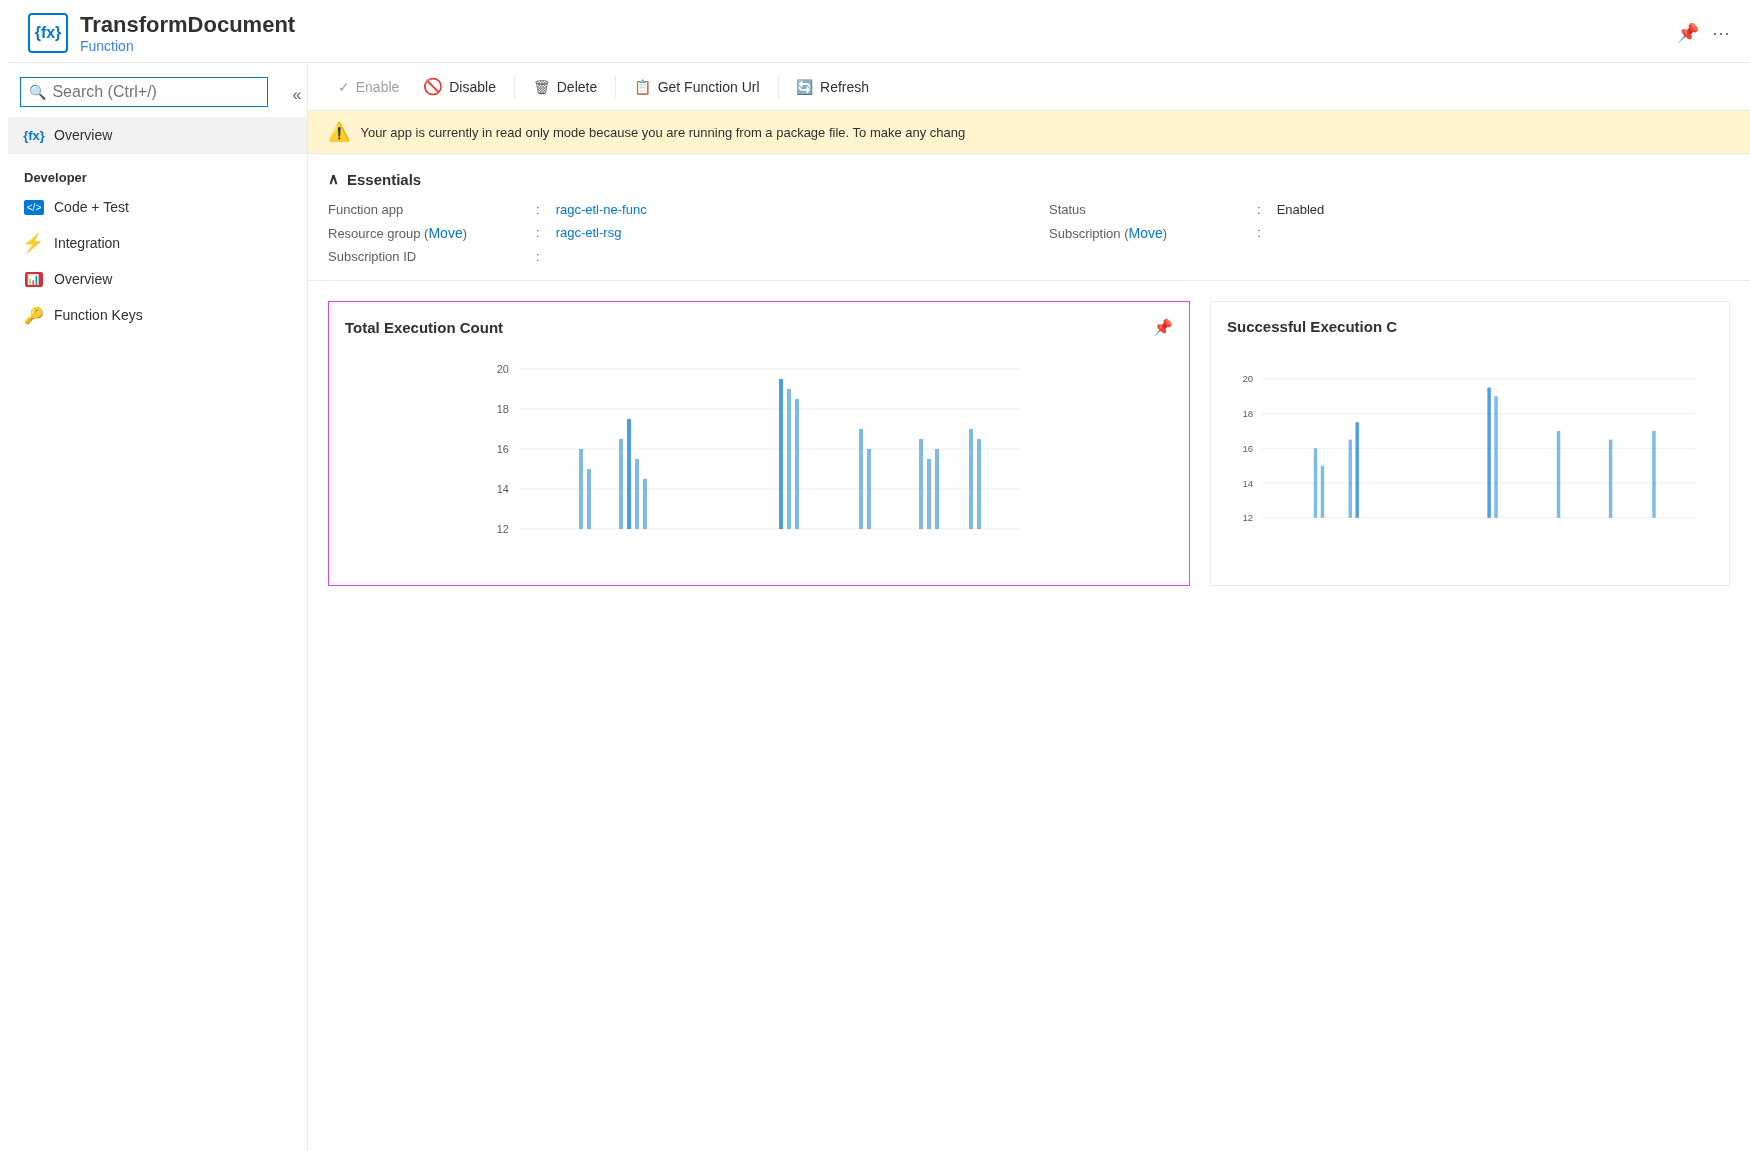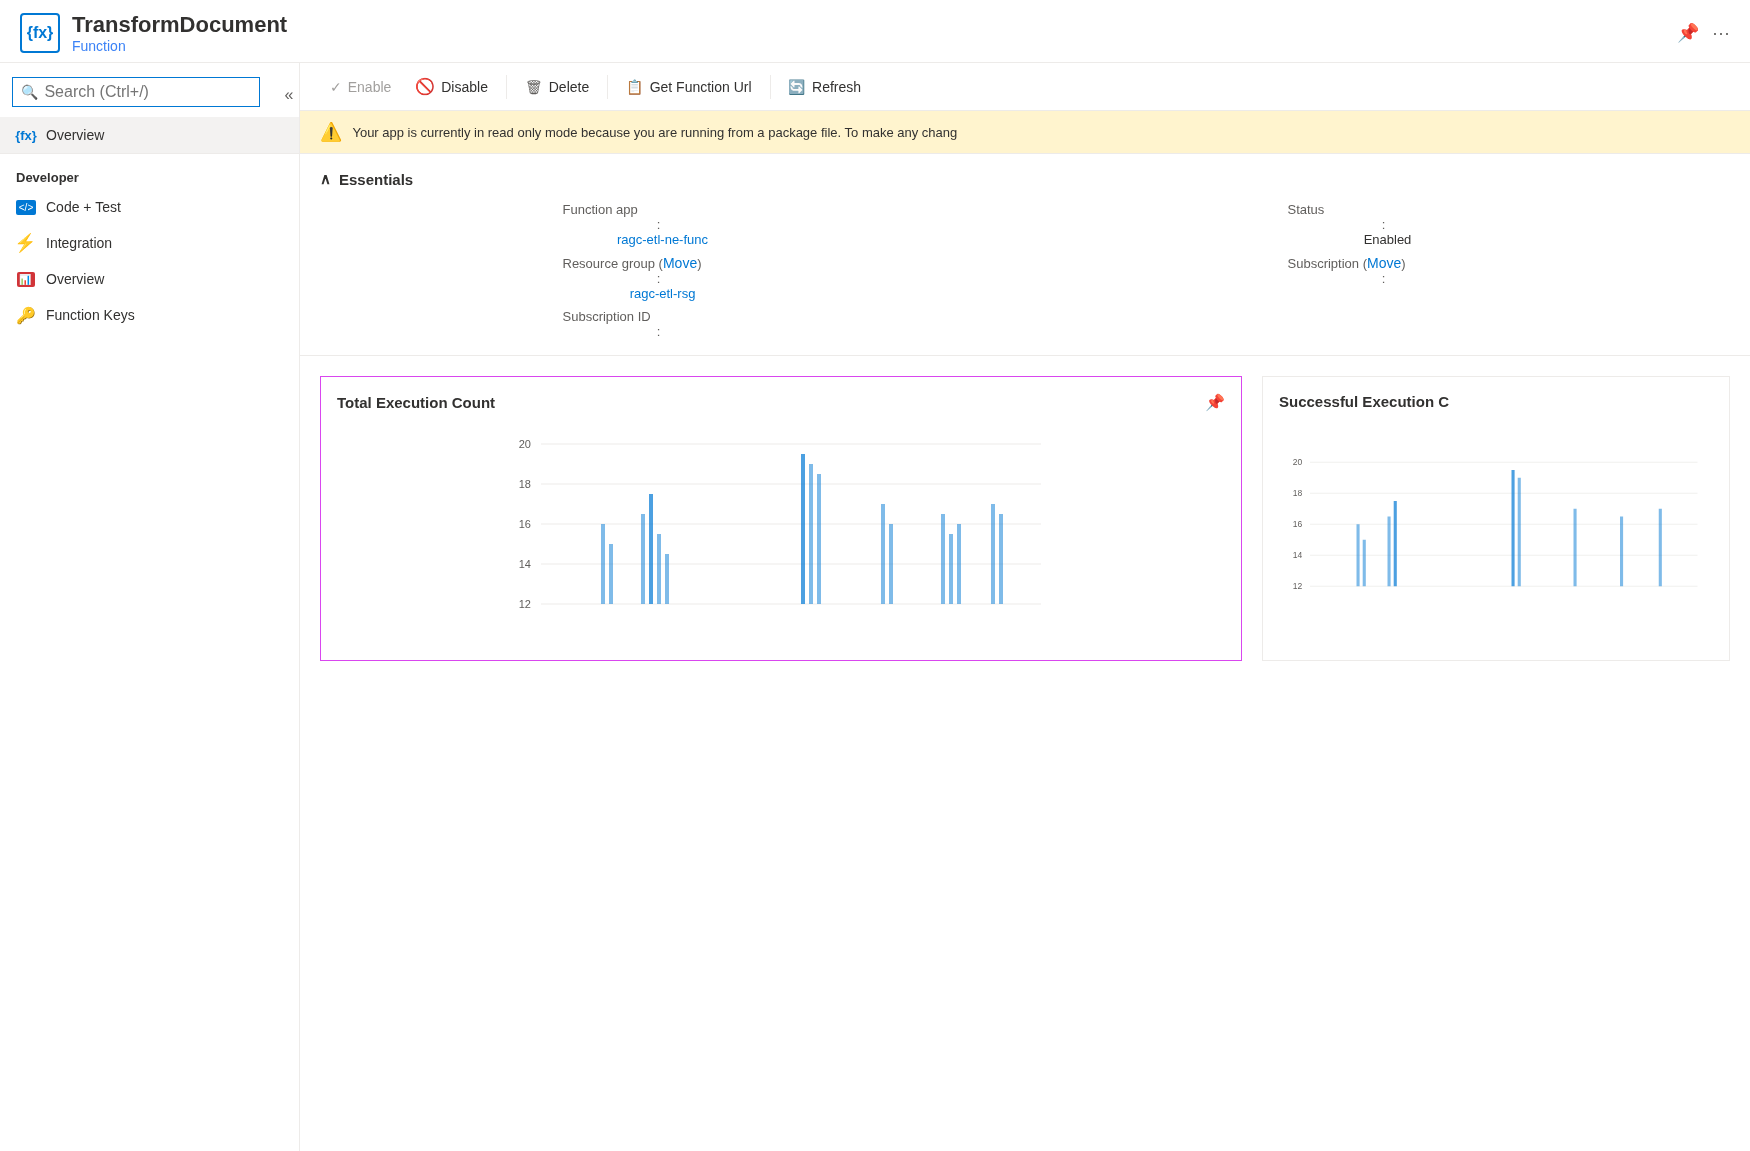--- a/index.html
+++ b/index.html
@@ -1,18 +1,18 @@
 <!DOCTYPE html>
 <html><head>
   <meta charset="utf-8">
   <style>
     * { box-sizing: border-box; margin: 0; padding: 0; }
     body { font-family: 'Segoe UI', Arial, sans-serif; font-size: 14px; color: #323130; background: #fff; overflow: hidden; }
     
-    .app-container { display: flex; flex-direction: column; height: 1151px; width: 1750px; }
+    .app-container { display: flex; flex-direction: column; height: 1151px; width: 1750px; padding-left: 8px; }
     
     
     .header { display: flex; align-items: center; padding: 12px 20px 8px 20px; border-bottom: 1px solid #edebe9; }
     .header-icon { width: 40px; height: 40px; border: 2px solid #0078d4; border-radius: 4px; display: flex; align-items: center; justify-content: center; margin-right: 12px; flex-shrink: 0; }
     .header-icon-text { color: #0078d4; font-size: 16px; font-weight: 700; }
     .header-title-group { flex: 1; }
     .header-title { font-size: 22px; font-weight: 600; color: #323130; }
     .header-subtitle { font-size: 14px; color: #3b82f6; }
     .header-actions { display: flex; align-items: center; gap: 12px; }
     .header-pin { font-size: 18px; color: #605e5c; cursor: pointer; }
@@ -47,40 +47,40 @@
     .toolbar-sep { width: 1px; background: #edebe9; height: 24px; margin: 0 4px; }
 
     
     .warning-banner { display: flex; align-items: center; padding: 10px 20px; background: #fff4ce; border-bottom: 1px solid #edebe9; gap: 10px; font-size: 13px; }
     .warning-icon { color: #d83b01; font-size: 18px; }
 
     
     .essentials-section { padding: 16px 20px; border-bottom: 1px solid #edebe9; }
     .essentials-header { display: flex; align-items: center; gap: 8px; font-size: 15px; font-weight: 600; margin-bottom: 14px; cursor: pointer; }
     .essentials-grid { display: grid; grid-template-columns: 1fr 1fr; gap: 8px 40px; }
-    .essentials-row { display: flex; align-items: center; gap: 0; font-size: 13px; flex-direction: column; }
+    .essentials-row { display: flex; align-items: flex-start; gap: 8px; font-size: 13px; }
     .essentials-label { color: #605e5c; width: 200px; flex-shrink: 0; }
     .essentials-sep { color: #605e5c; margin-right: 8px; }
     .essentials-value { color: #323130; }
     .essentials-value.link { color: #0078d4; cursor: pointer; text-decoration: none; }
     .move-link { color: #0078d4; cursor: pointer; font-size: 14px; }
 
     
     .charts-area { padding: 20px; display: flex; gap: 20px; }
     .chart-card { border: 1px solid #d946ef; padding: 16px; flex: 1; min-width: 0; }
     .chart-title { font-size: 15px; font-weight: 600; margin-bottom: 12px; display: flex; align-items: center; justify-content: space-between; }
     .chart-pin { color: #605e5c; cursor: pointer; font-size: 16px; }
     .chart-content { height: 220px; position: relative; }
     
     
     .chart-svg { width: 100%; height: 100%; }
     .y-label { font-size: 11px; fill: #605e5c; }
     .grid-line { stroke: #edebe9; stroke-width: 1; }
 
-    .chart-card-partial { border: 1px solid #edebe9; padding: 16px; width: 468px; flex-shrink: 0; overflow: hidden; }
+    .chart-card-partial { border: 1px solid #edebe9; padding: 16px; width: 520px; flex-shrink: 0; overflow: hidden; }
   </style>
 </head>
 <body>
 
 <div class="app-container">
 
   <div class="header">
     <div class="header-icon">
       <span class="header-icon-text">{fx}</span>
     </div>

